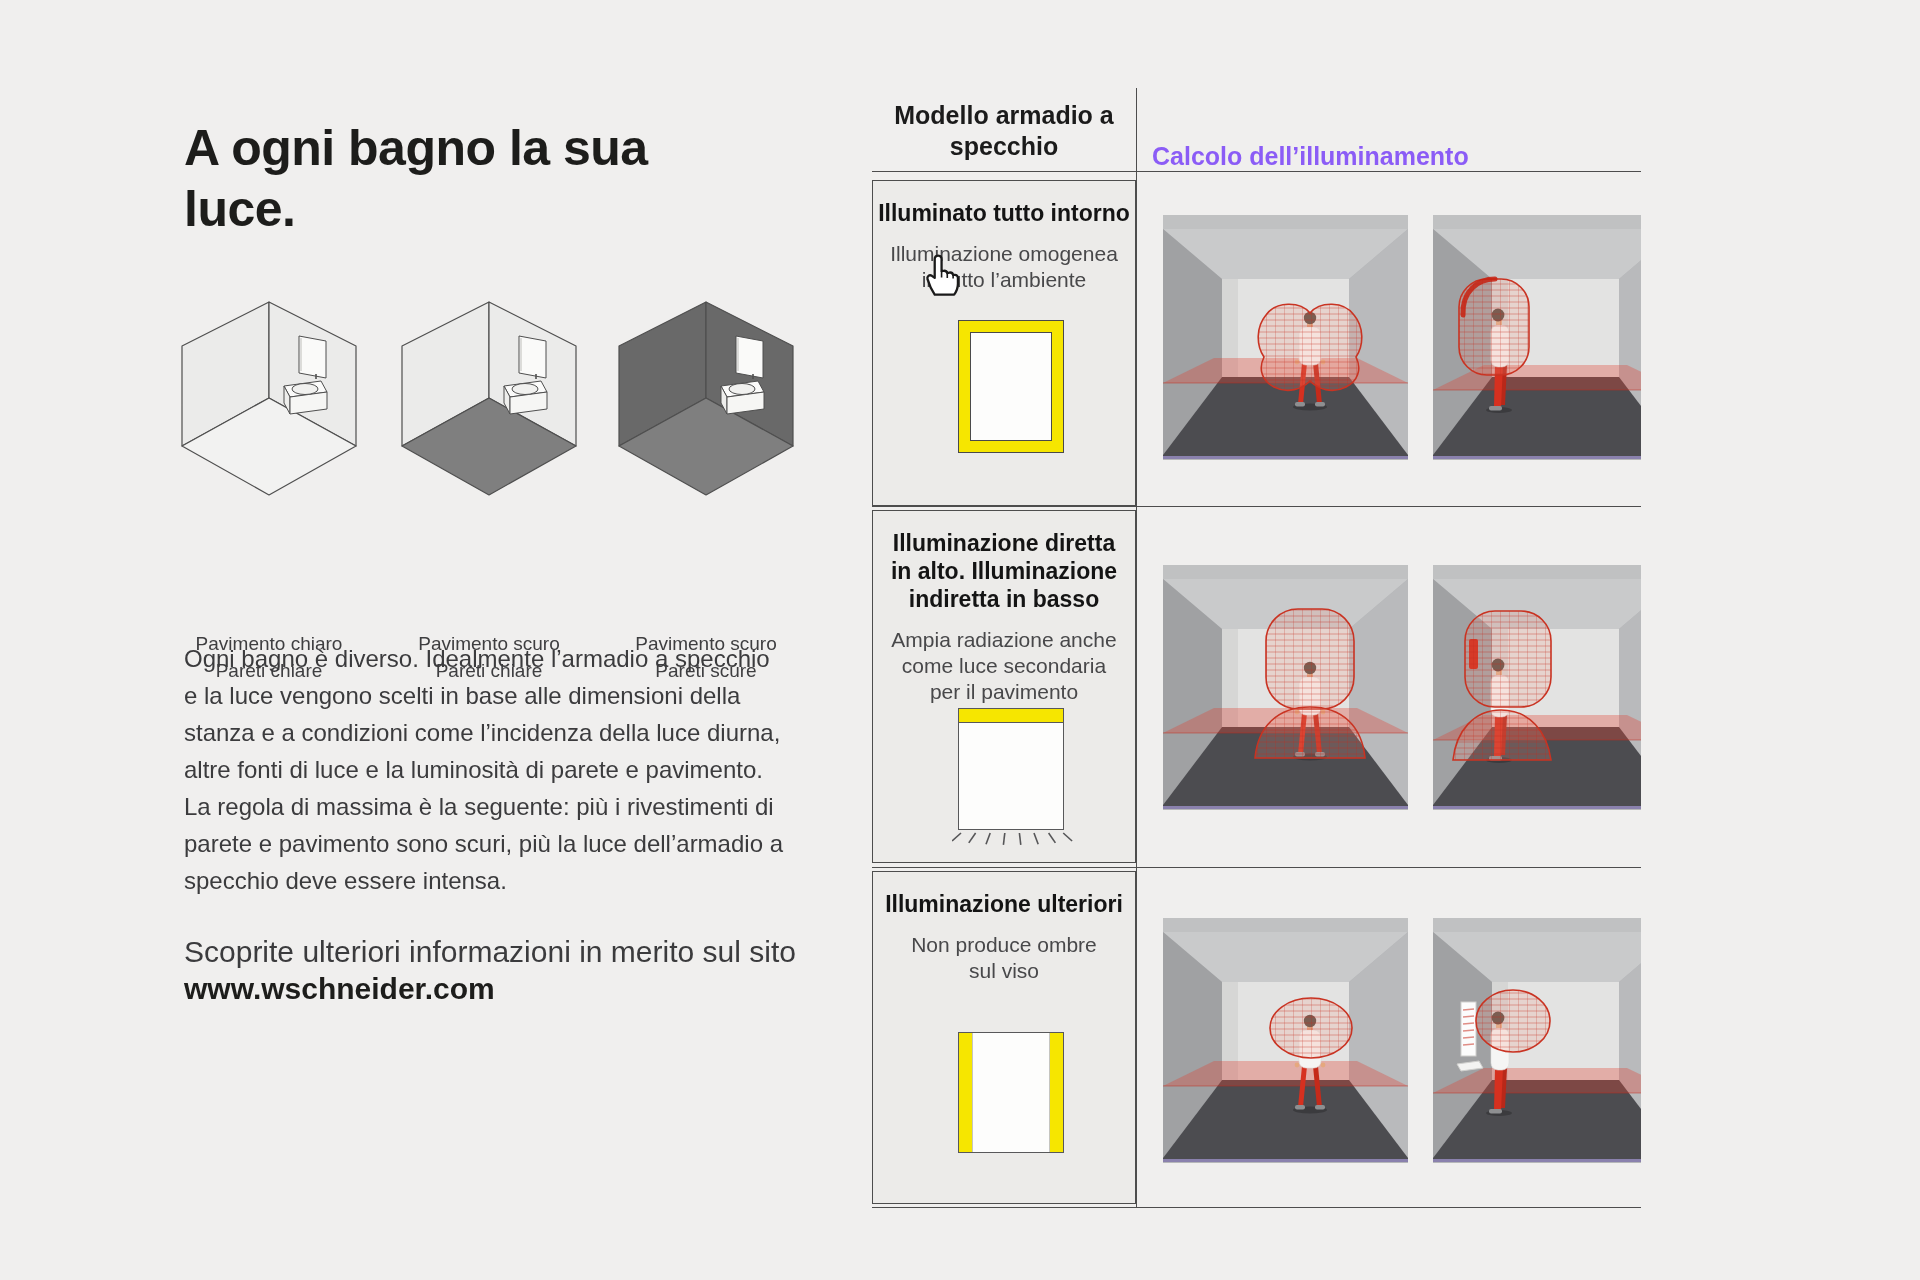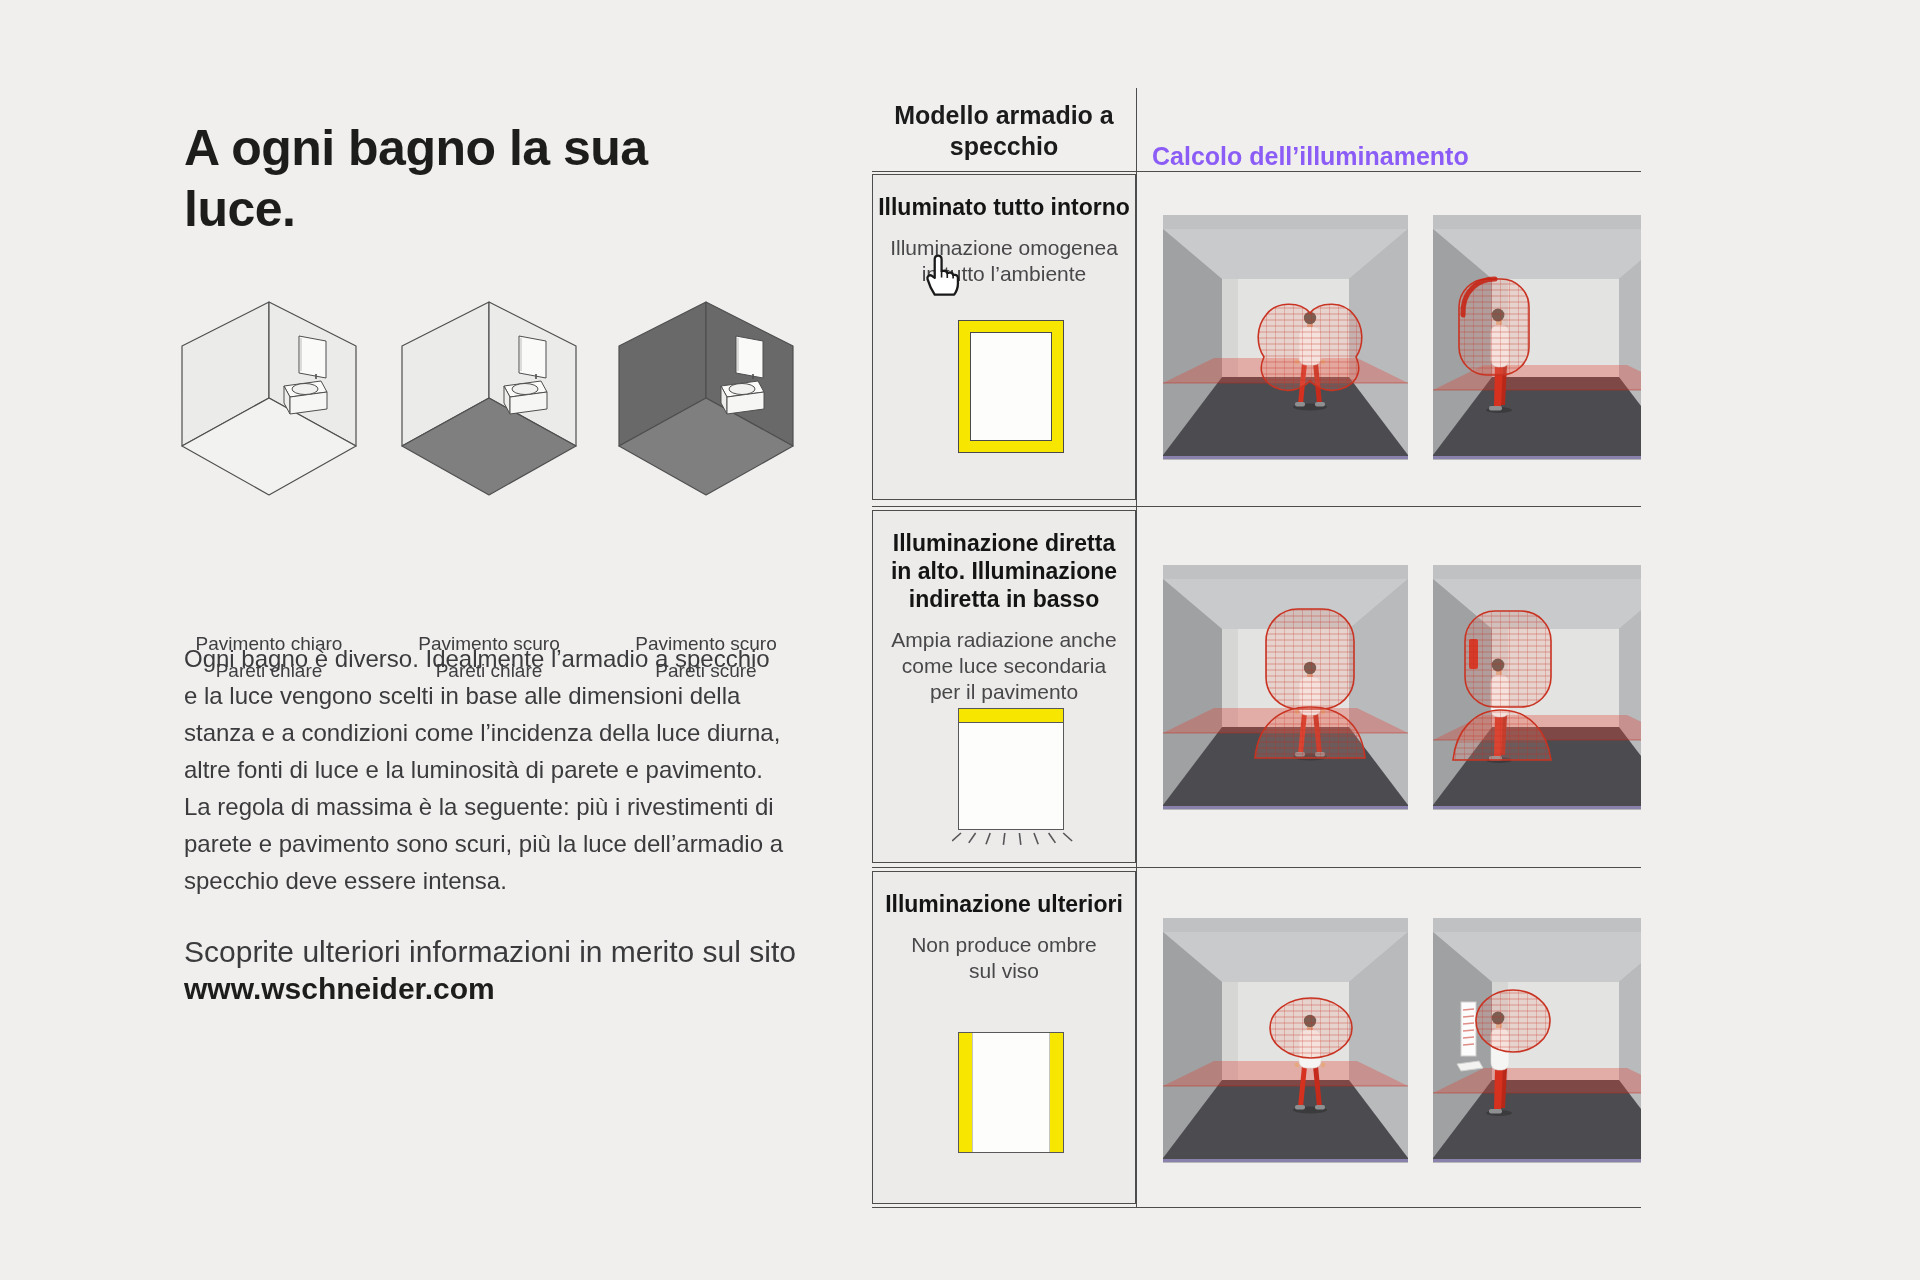--- a/index.html
+++ b/index.html
@@ -112,21 +112,21 @@
     <div class="abs col1-header">Modello armadio a<br>specchio</div>
     <div class="abs col2-header">Calcolo dell’illuminamento</div>
 
     <div class="abs hline" style="top:171px"></div>
     <div class="abs hline" style="top:506px"></div>
     <div class="abs hline" style="top:867px"></div>
     <div class="abs hline" style="top:1207px"></div>
     <div class="abs vline" style="left:1136px;top:88px;height:1119px"></div>
     <div class="abs vline" style="left:1697px;top:171px;height:1036px"></div>
 
-    <div class="abs cell" style="top:174px;height:326px">
+    <div class="abs cell" style="top:180px;height:326px">
       <div class="ct">Illuminato tutto intorno</div>
       <div class="cs">Illuminazione omogenea<br>in tutto l’ambiente</div>
     </div>
     <div class="abs cell" style="top:510px;height:353px">
       <div class="ct">Illuminazione diretta<br>in alto. Illuminazione<br>indiretta in basso</div>
       <div class="cs">Ampia radiazione anche<br>come luce secondaria<br>per il pavimento</div>
     </div>
     <div class="abs cell" style="top:871px;height:333px">
       <div class="ct">Illuminazione ulteriori</div>
       <div class="cs">Non produce ombre<br>sul viso</div>

